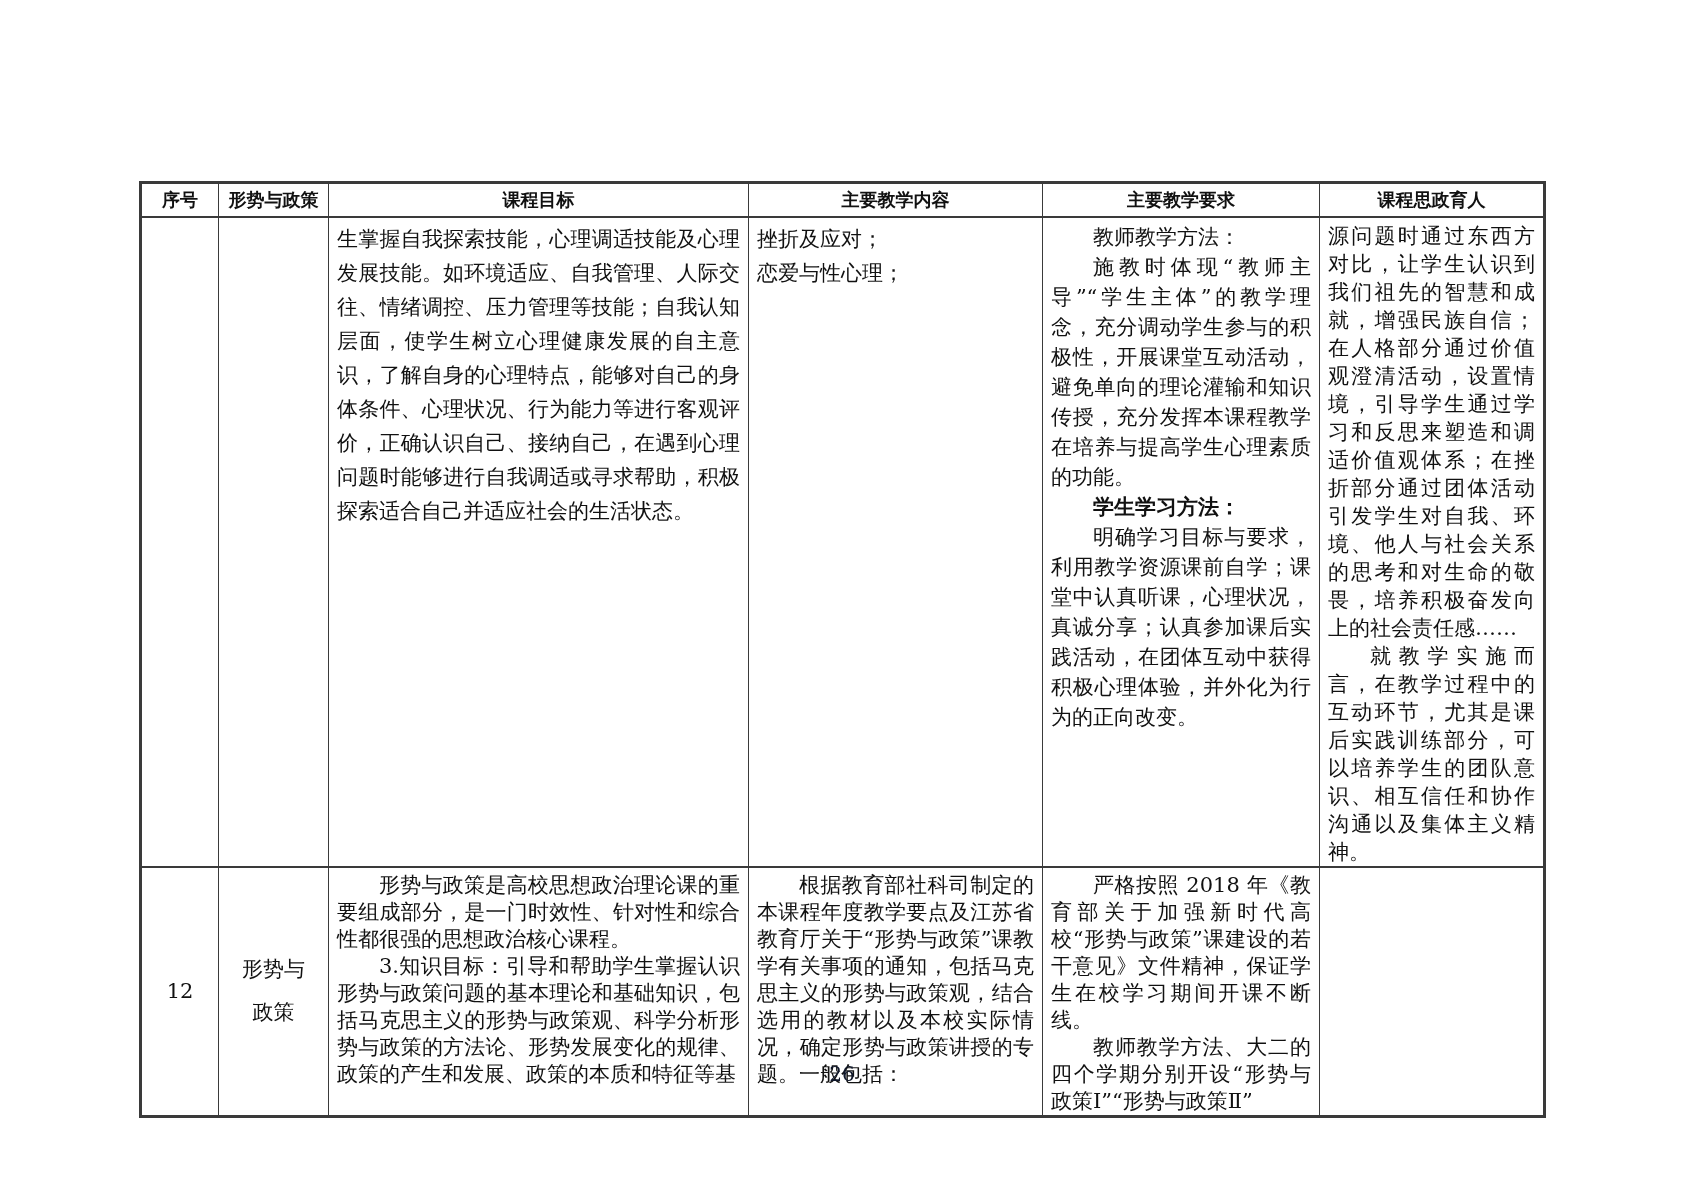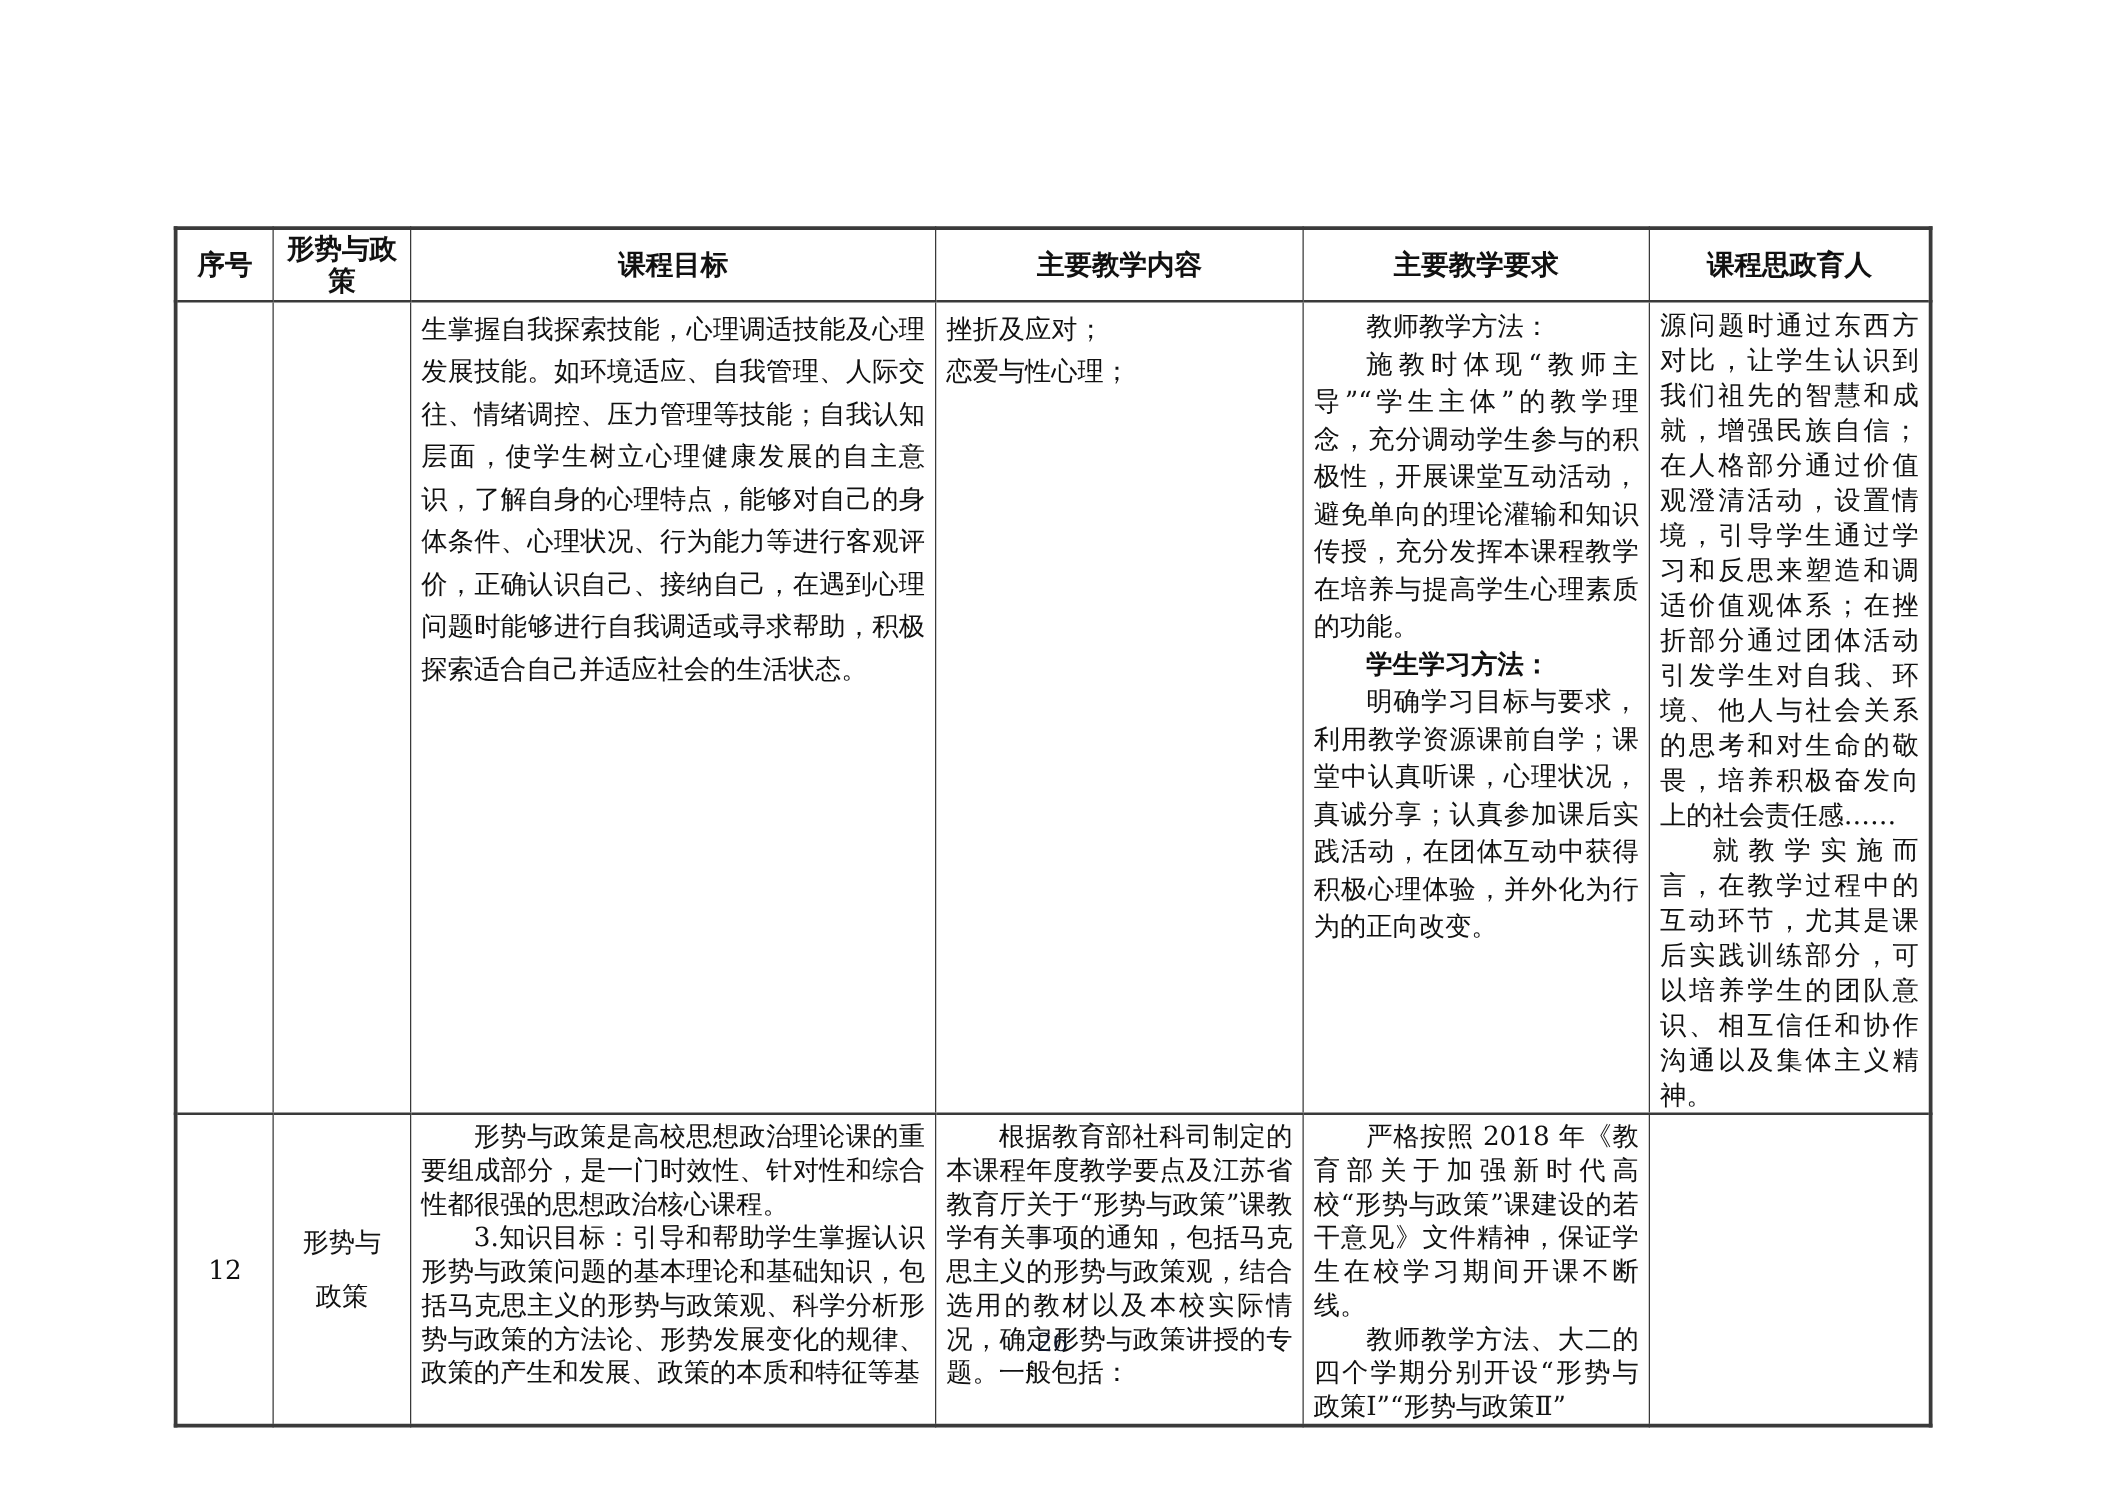--- a/index.html
+++ b/index.html
@@ -19,21 +19,21 @@
     position: absolute; left: 139px; top: 181px;
     width: 1404px;
     border-collapse: collapse;
     table-layout: fixed;
     border: 3px solid #3a3a3a;
   }
   th, td { border: 1px solid #3a3a3a; }
   thead th {
     border-bottom-width: 2px;
     font-weight: bold;
-    font-size: 22px;
+    font-size: 18px;
     text-align: center;
     vertical-align: middle;
     height: 34px;
     padding: 2px 4px;
     line-height: 26px;
   }
   tbody td {
     vertical-align: top;
     padding: 4px 8px 0 8px;
     font-size: 21px;

